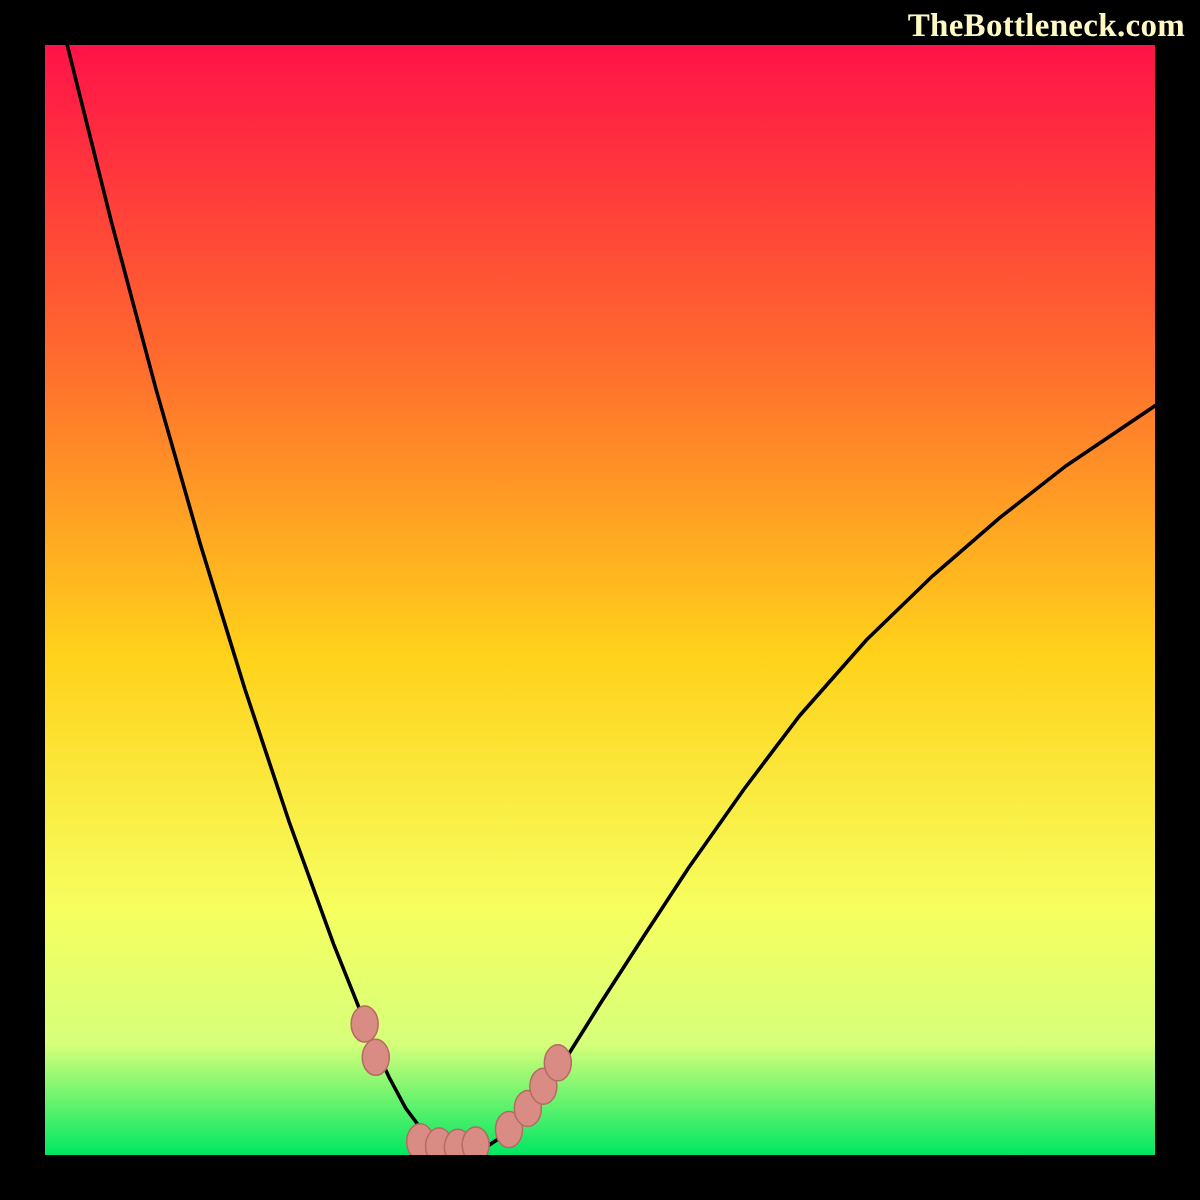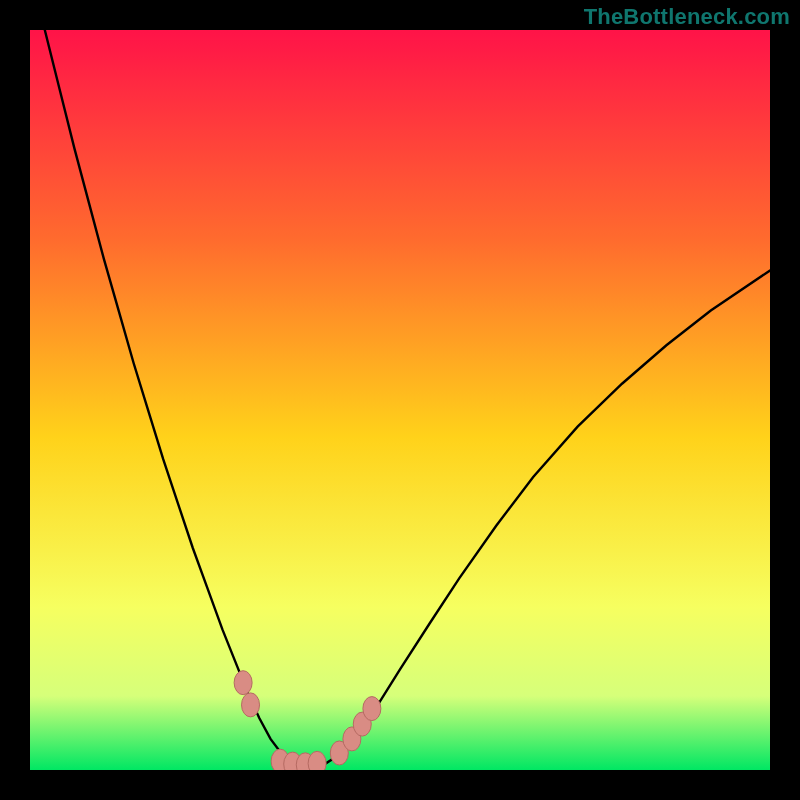--- a/index.html
+++ b/index.html
@@ -23,24 +23,24 @@
     left: 30px;
     top: 30px;
     width: 740px;
     height: 740px;
     overflow: hidden;
   }
   .watermark {
     position: absolute;
     top: 4px;
     right: 10px;
-    font-family: Liberation Sans, sans-serif;
+    font-family: Liberation Serif, serif;
     font-size: 22px;
     font-weight: 600;
-    color: #0f766e;
+    color: #fef9c3;
     letter-spacing: 0.2px;
   }
   svg { display: block; }
 </style>
 </head>
 <body>
 
 <div class="frame">
   <div class="plot">
     <svg width="740" height="740" viewBox="0 0 740 740">

